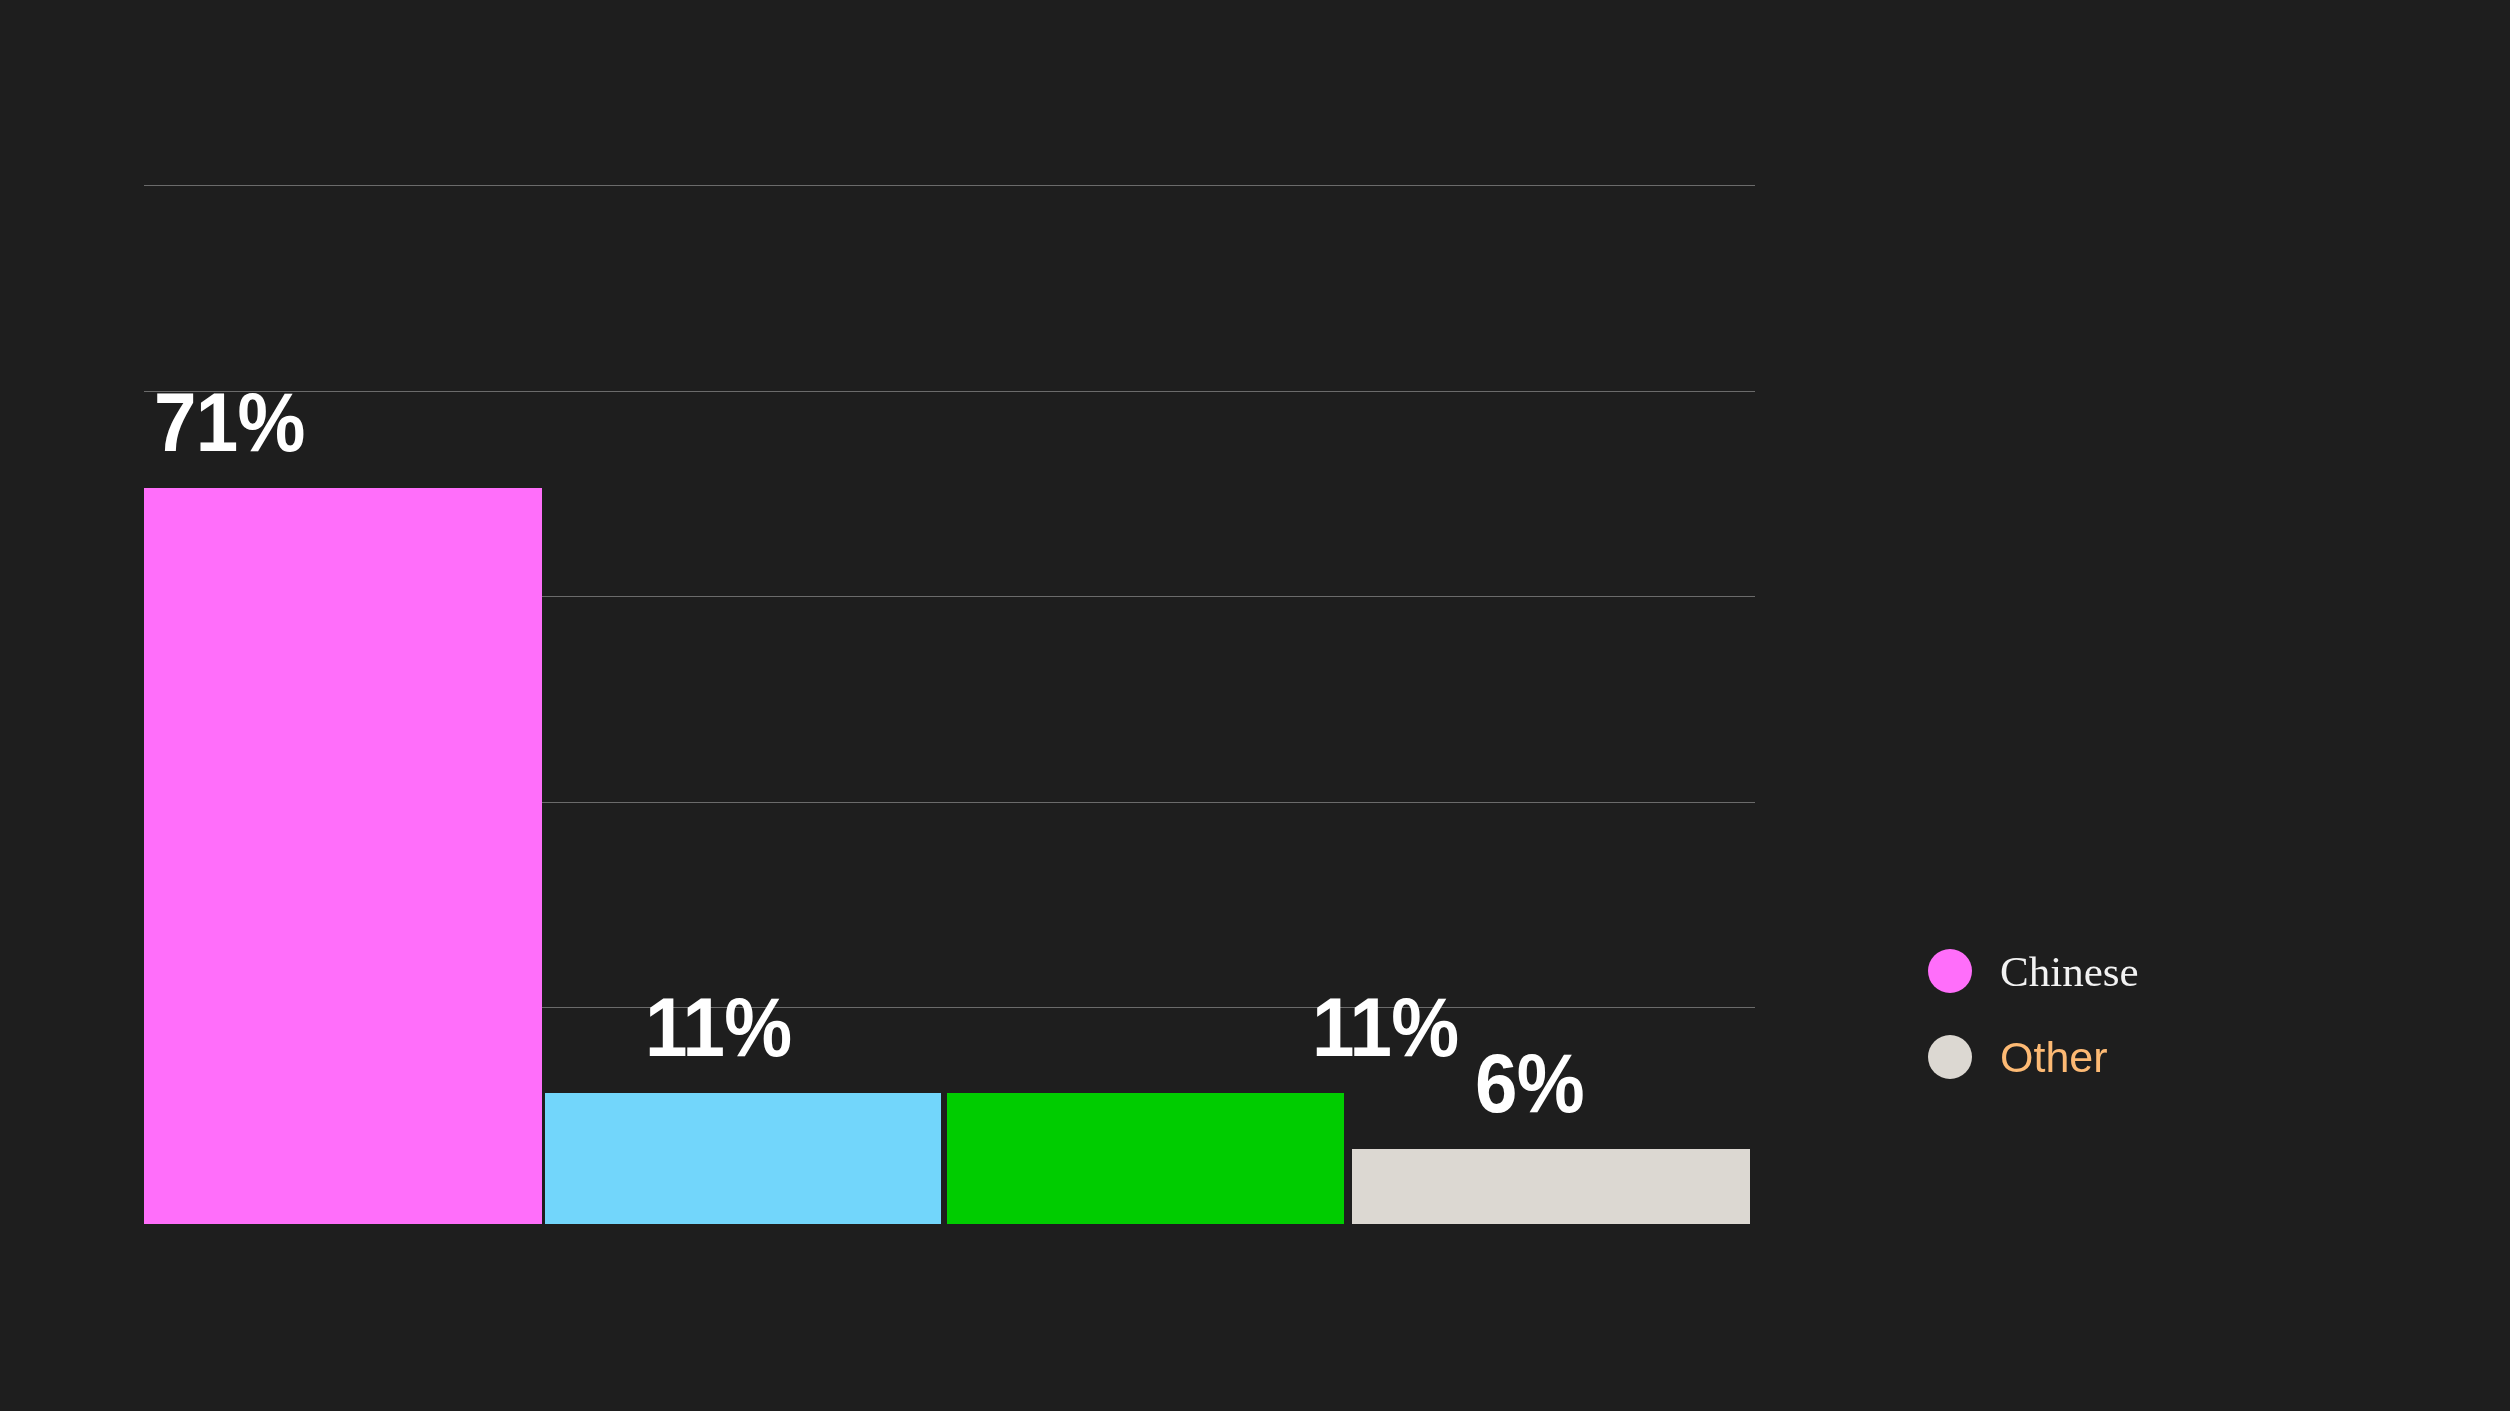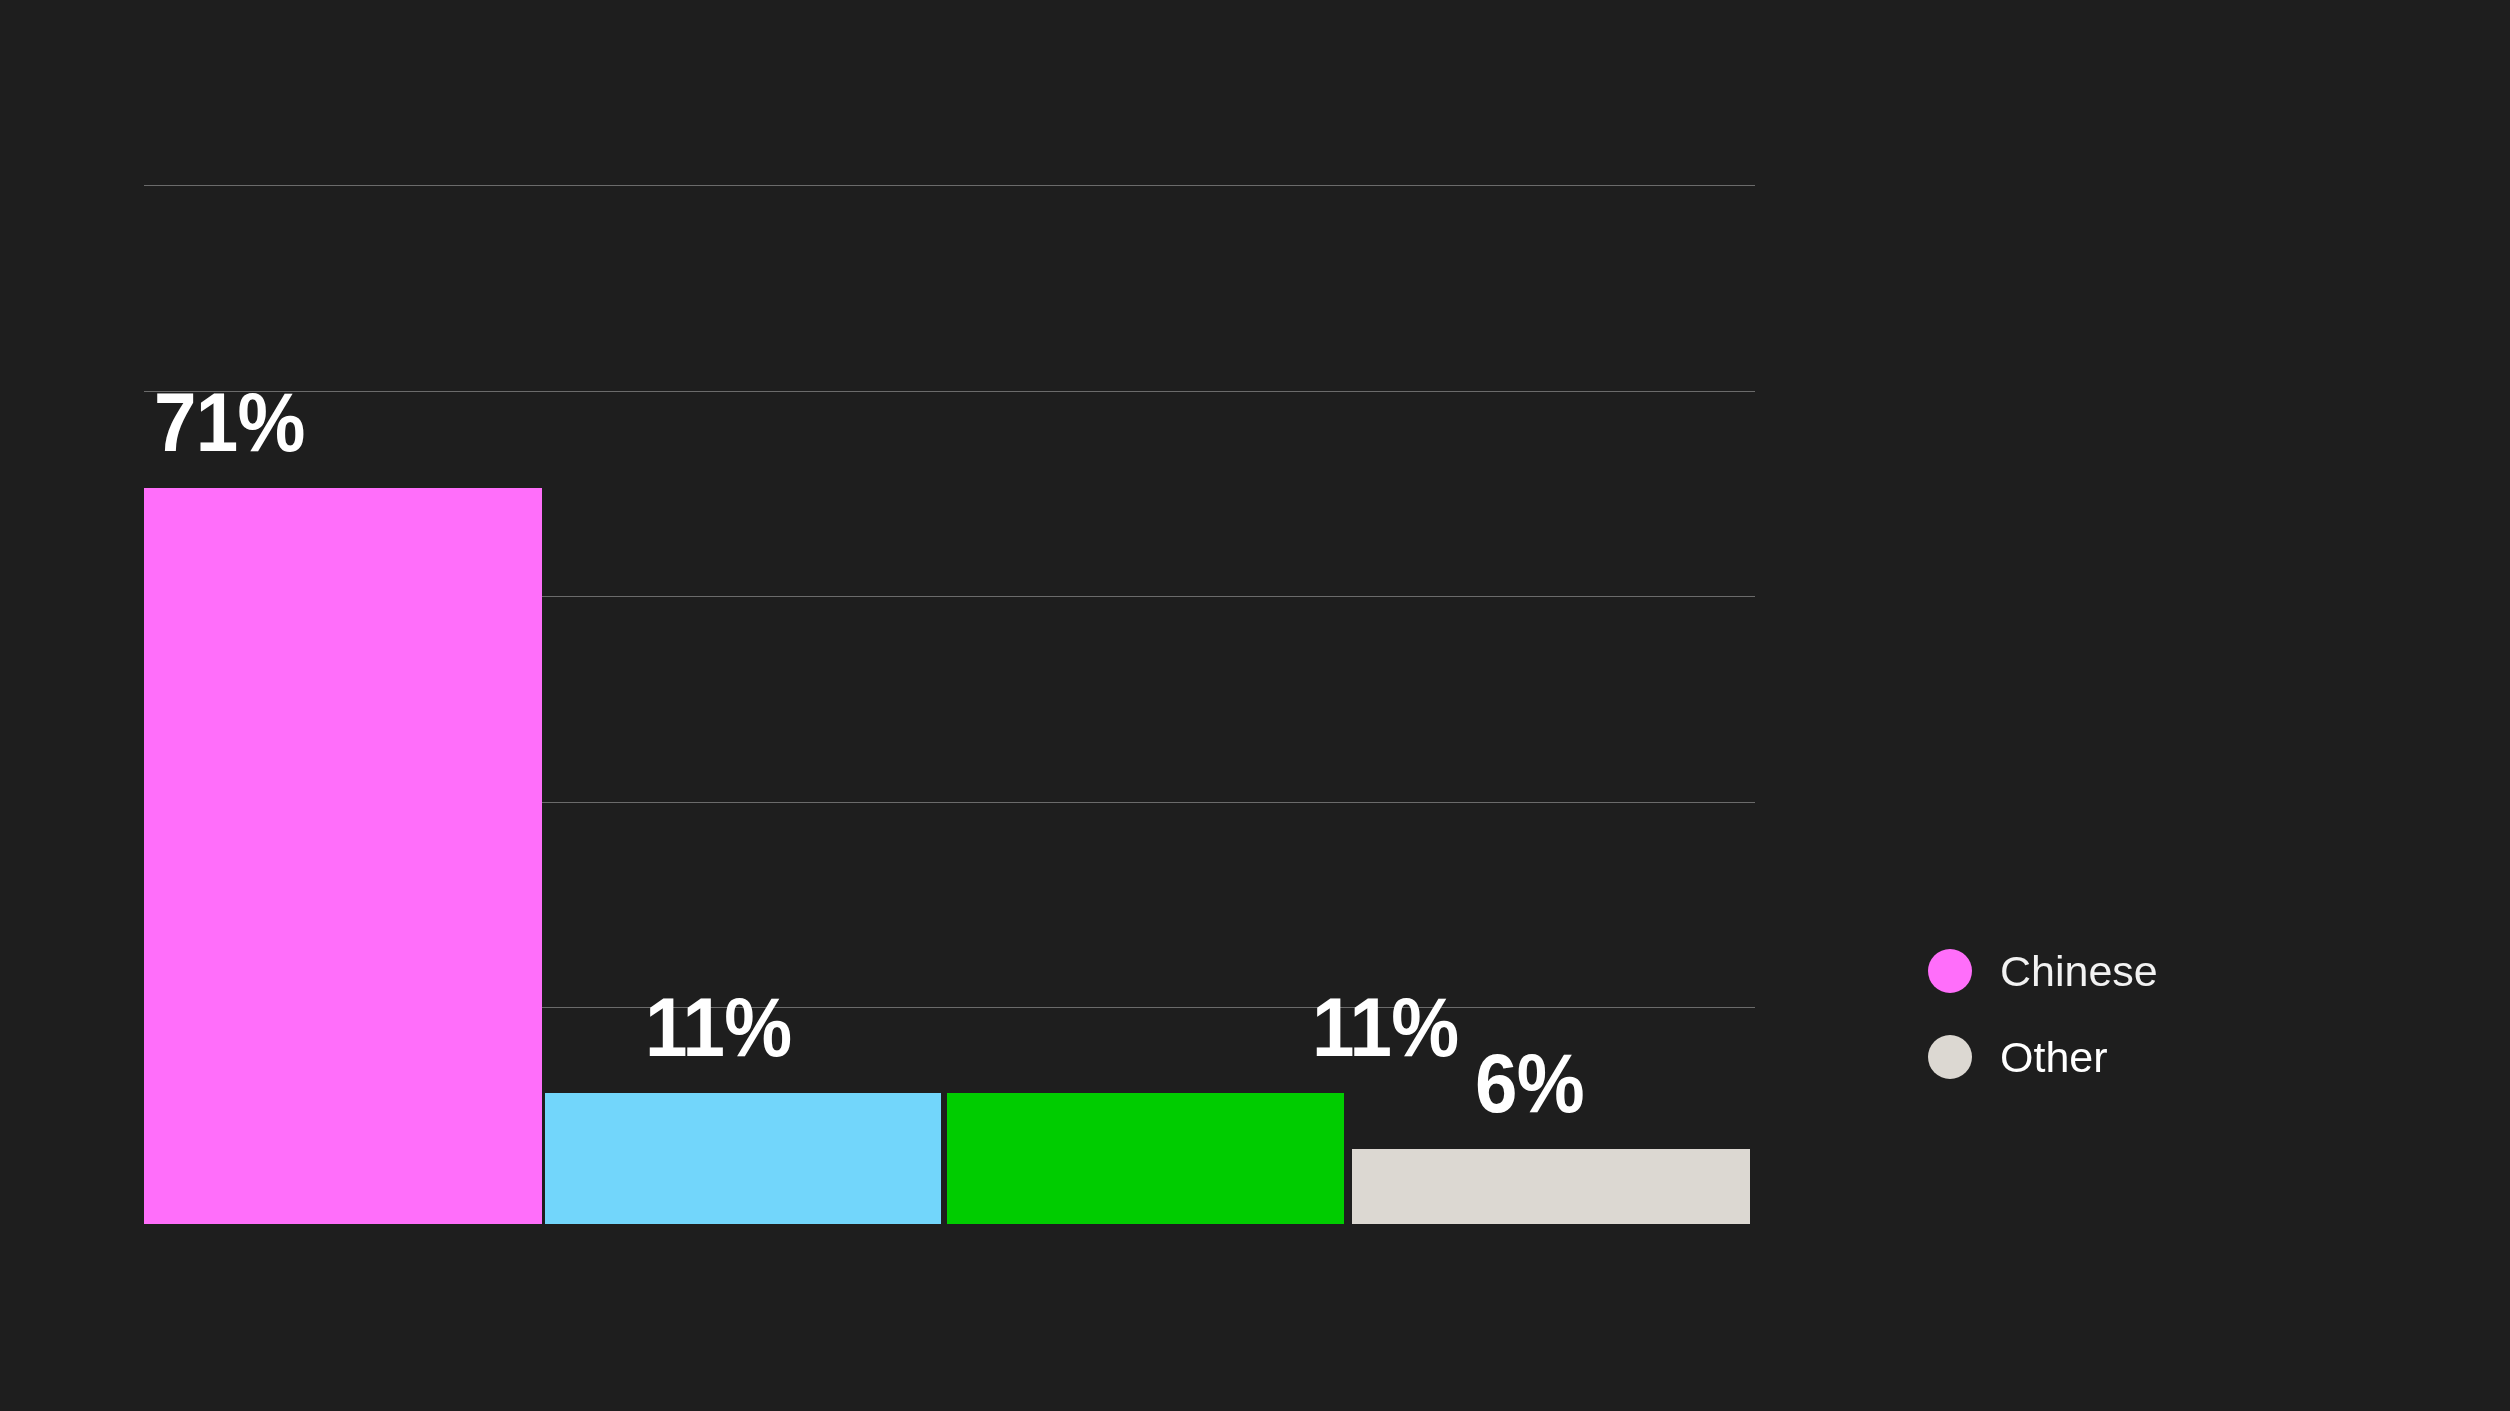--- a/index.html
+++ b/index.html
@@ -108,21 +108,21 @@
         <div class="bar" style="left: 803px; width: 397px; height: 131px; background: rgb(0, 204, 0);"></div>
         <div class="bar-label" style="left: 1168px; bottom: 155px; font-size: 83px; color: rgb(255, 255, 255);">11%</div>
         <div class="bar" style="left: 1208px; width: 398px; height: 75px; background: rgb(220, 216, 210);"></div>
         <div class="bar-label" style="left: 1331px; bottom: 99px; font-size: 83px; color: rgb(255, 255, 255);">6%</div>
       </div>
   </div>
 
   <div class="legend" id="legend">
       <div class="legend-item">
         <span class="legend-swatch" style="background: rgb(255, 110, 250);"></span>
-        <span class="legend-label" style="color: rgb(242, 242, 242);">Chinese</span>
+        <span class="legend-label" style="color: rgb(242, 242, 242); font-family: Liberation Serif, serif;">Chinese</span>
       </div>
       <div class="legend-item">
         <span class="legend-swatch" style="background: rgb(220, 216, 210);"></span>
-        <span class="legend-label" style="color: #ffffff;">Other</span>
+        <span class="legend-label" style="color: #fdba74;">Other</span>
       </div>
     </div>
 
 </div>
 
 </body></html>

